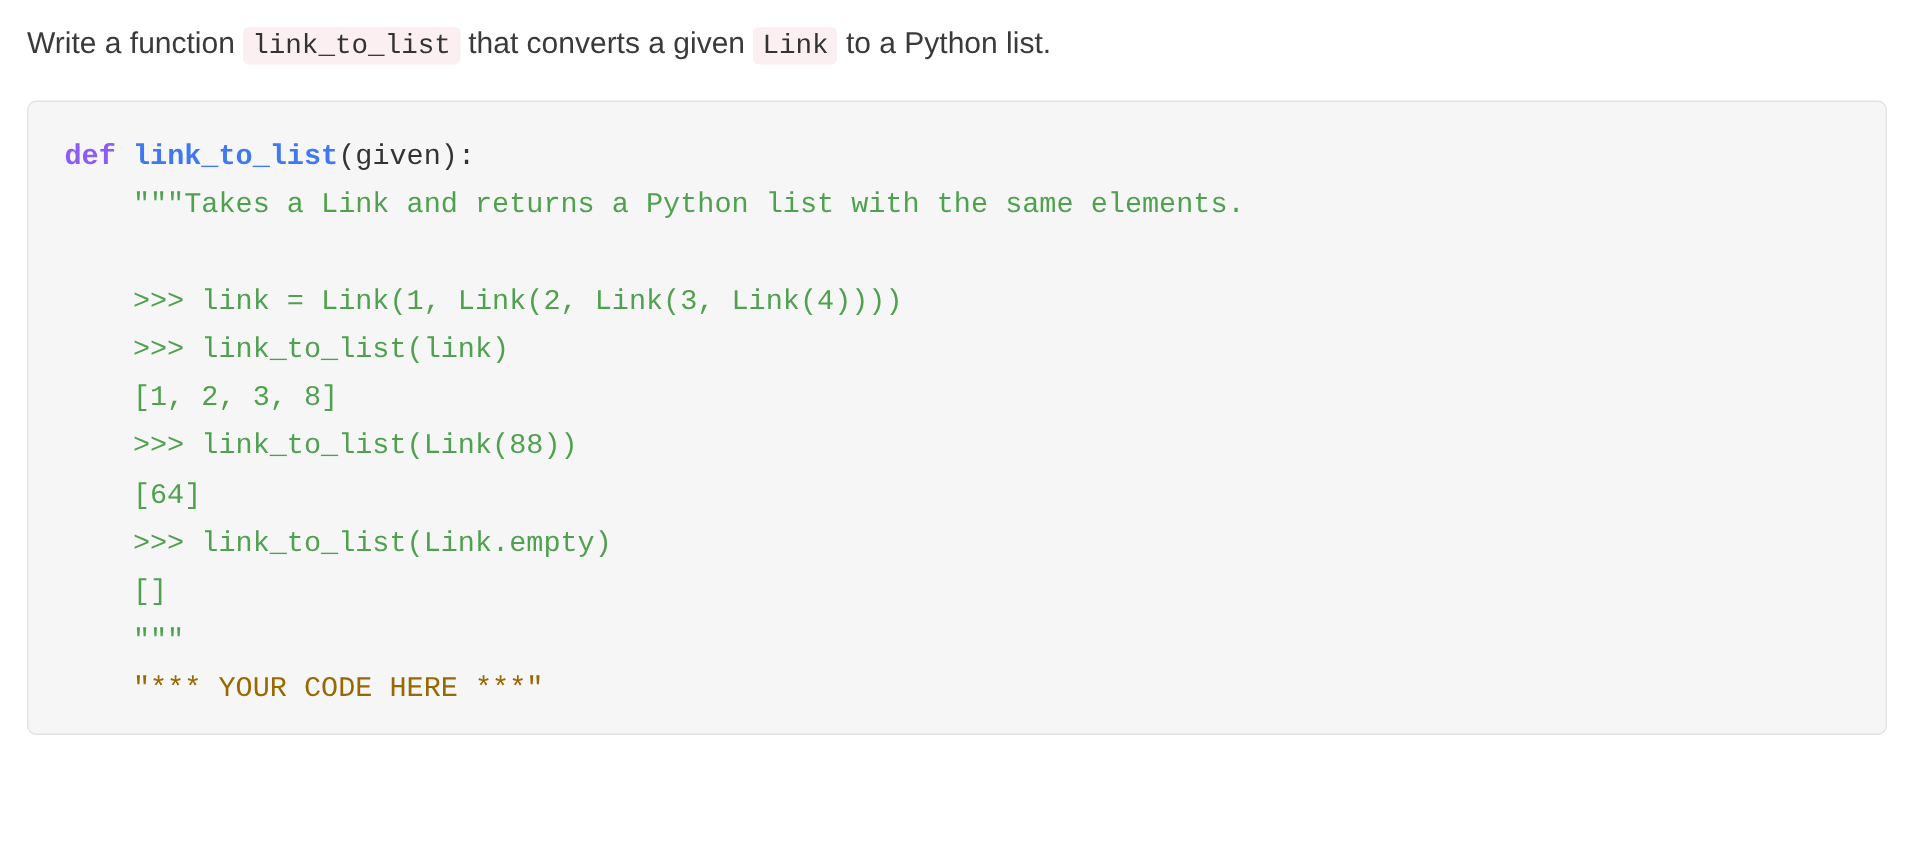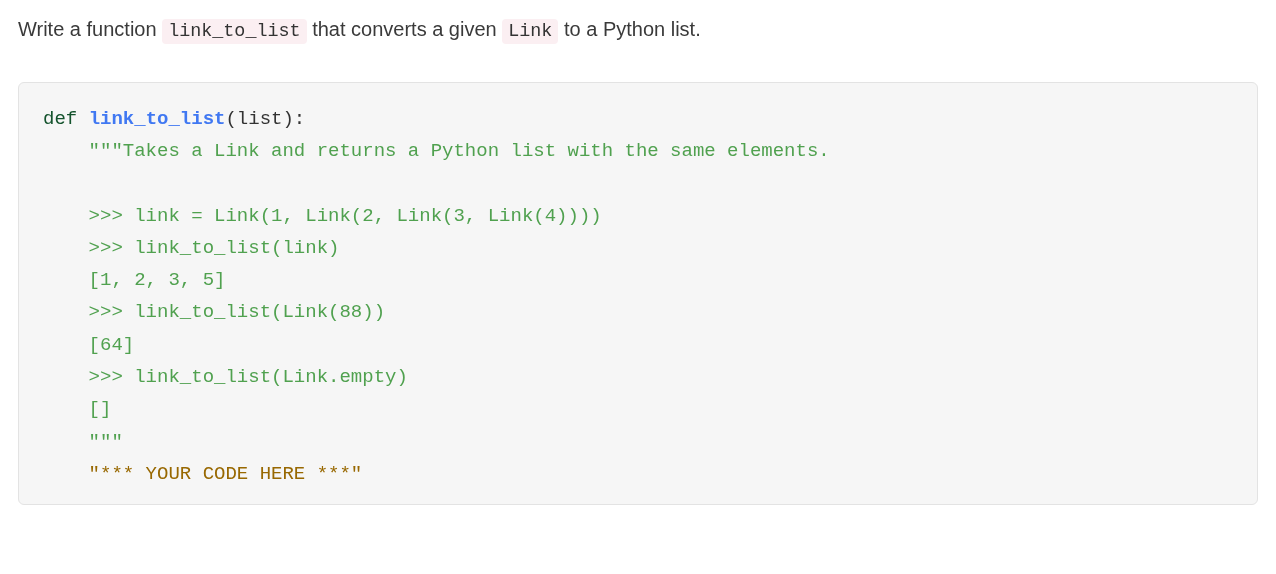--- a/index.html
+++ b/index.html
@@ -10,21 +10,21 @@
     body {
       font-family: -apple-system, BlinkMacSystemFont, "Segoe UI", Helvetica, Arial, sans-serif;
       background: #ffffff;
       padding: 14px 18px;
       font-size: 20px;
       color: #333333;
       width: 1276px;
     }
     .prompt-text {
       line-height: 1.5;
-      margin-bottom: 36px;
+      margin-bottom: 22px;
       color: #3a3a3a;
     }
     .inline-code {
       font-family: "SFMono-Regular", Consolas, "Liberation Mono", Menlo, monospace;
       background-color: #fbeff2;
       padding: 2px 6px;
       border-radius: 4px;
       font-size: 0.92em;
       color: #333333;
     }
@@ -34,45 +34,45 @@
       border-radius: 6px;
       padding: 20px 24px 14px 24px;
       font-family: "SFMono-Regular", Consolas, "Liberation Mono", Menlo, monospace;
       font-size: 19px;
       line-height: 1.7;
       white-space: pre;
       overflow-x: auto;
       color: #333333;
     }
     .kw {
-      font-weight: normal;
-      color: #14532d;
+      font-weight: bold;
+      color: #8b5cf6;
     }
     .funcname {
       color: #4078f2;
       font-weight: bold;
     }
     .docstring {
       color: #50a14f;
     }
     .placeholder {
       color: #986801;
     }
   </style>
 </head>
 <body>
 
 <p class="prompt-text">
   <span>Write a function </span><code class="inline-code">link_to_list</code><span> that converts a given </span><code class="inline-code">Link</code><span> to a Python list.</span>
 </p>
 
-<div class="code-block"><span class="kw">def</span> <span class="funcname">link_to_list</span><span>(list):</span>
+<div class="code-block"><span class="kw">def</span> <span class="funcname">link_to_list</span><span>(given):</span>
     <span class="docstring">"""Takes a Link and returns a Python list with the same elements.</span>
 
     <span class="docstring">&gt;&gt;&gt; link = Link(1, Link(2, Link(3, Link(4))))</span>
     <span class="docstring">&gt;&gt;&gt; link_to_list(link)</span>
-    <span class="docstring">[1, 2, 3, 5]</span>
+    <span class="docstring">[1, 2, 3, 8]</span>
     <span class="docstring">&gt;&gt;&gt; link_to_list(Link(88))</span>
     <span class="docstring">[64]</span>
     <span class="docstring">&gt;&gt;&gt; link_to_list(Link.empty)</span>
     <span class="docstring">[]</span>
     <span class="docstring">"""</span>
     <span class="placeholder">"*** YOUR CODE HERE ***"</span></div>
 
 </body></html>

